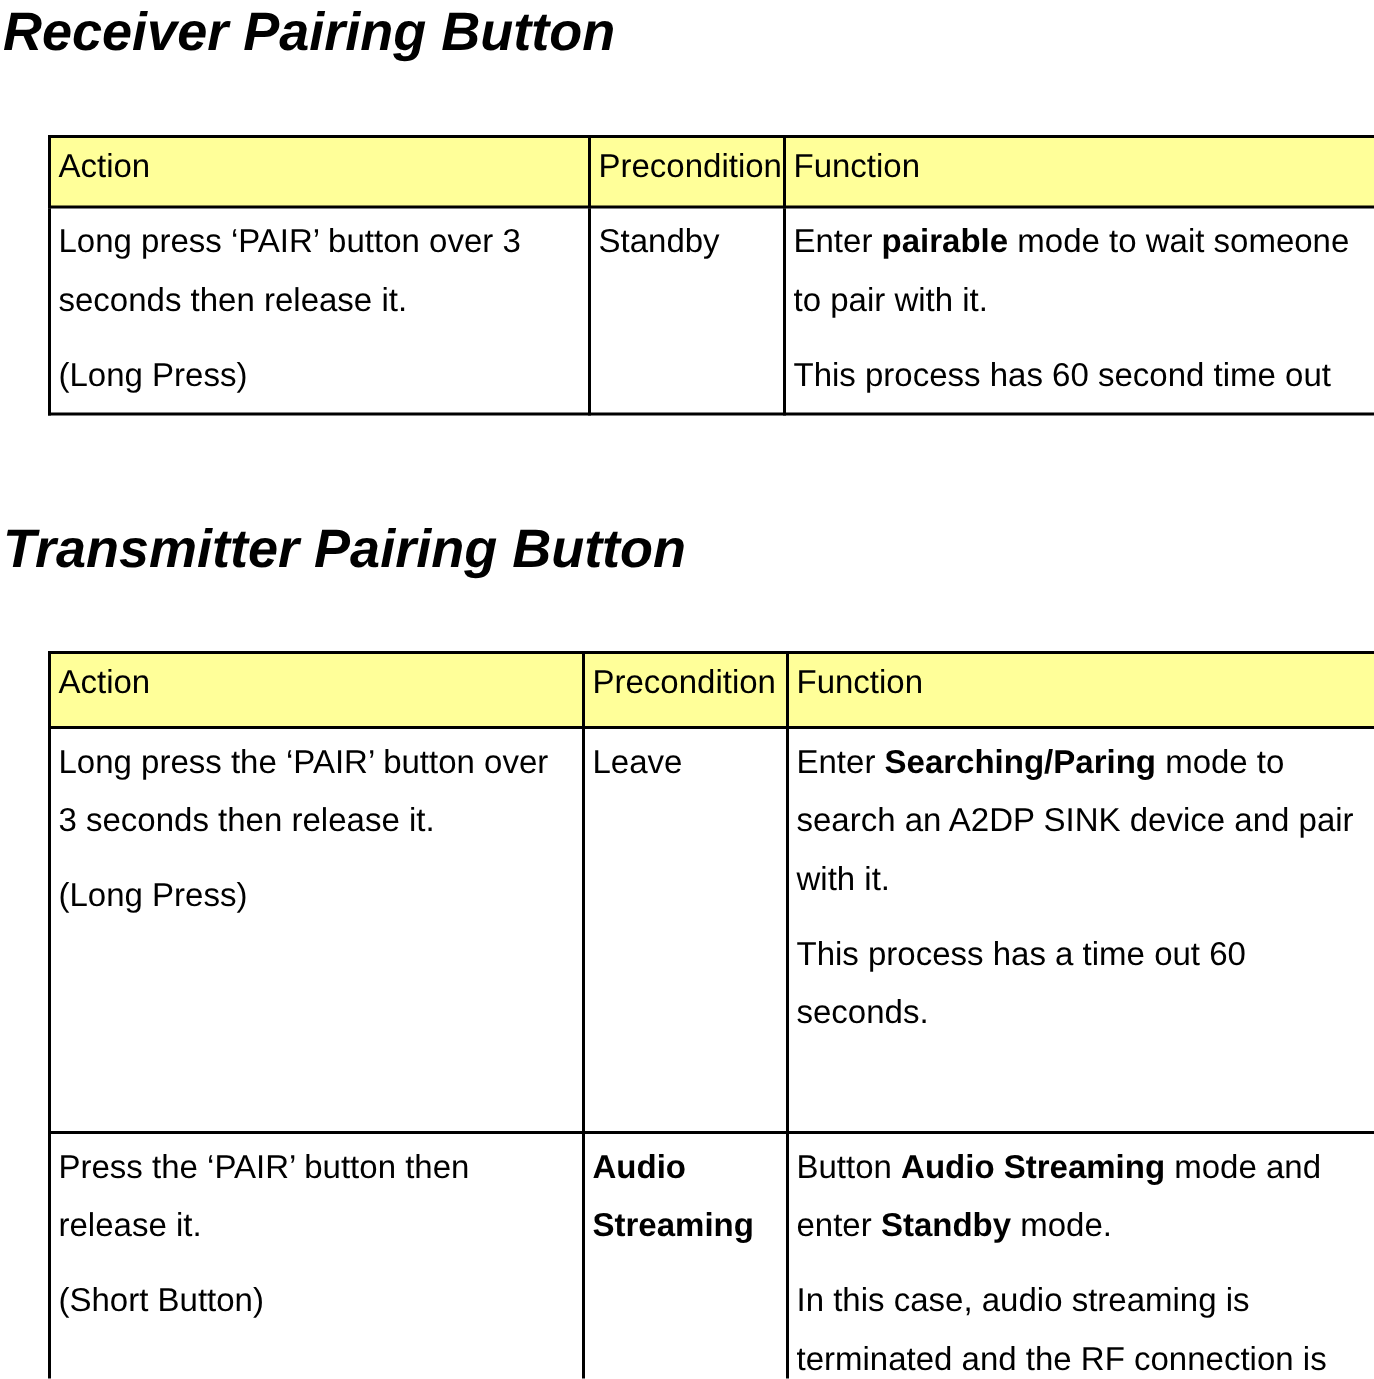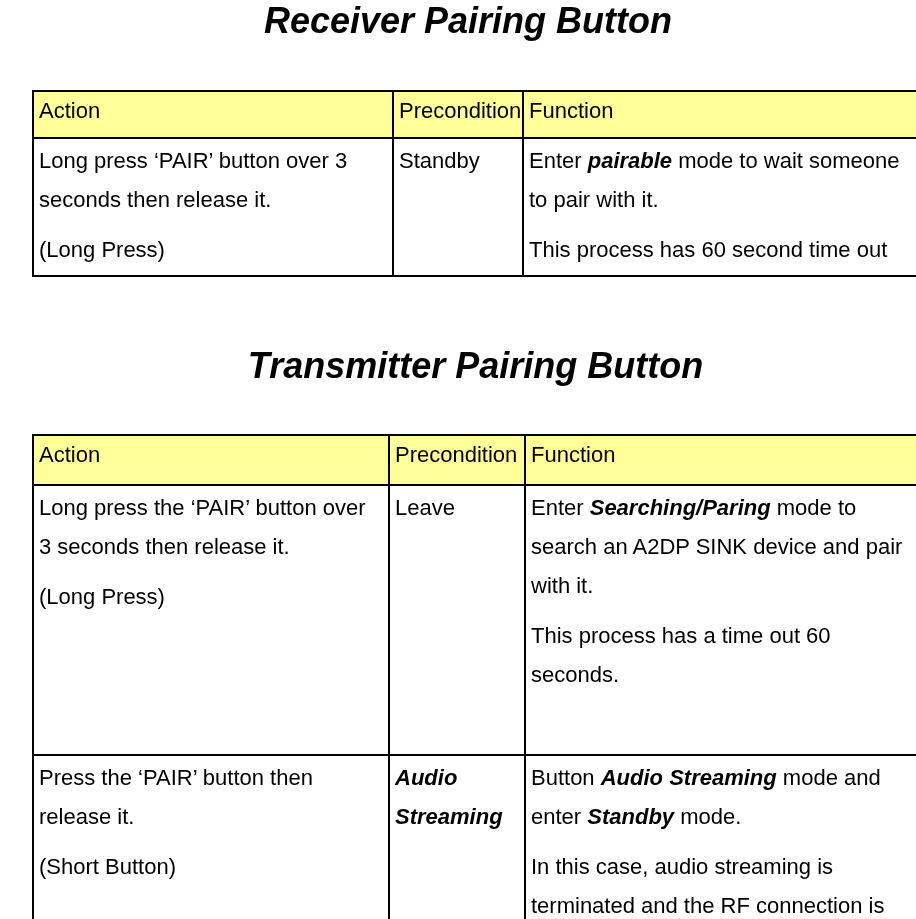--- a/index.html
+++ b/index.html
@@ -7,30 +7,29 @@
   body {
     width: 916px;
     height: 919px;
     background: #ffffff;
     color: #000000;
     font-family: "Liberation Sans", "DejaVu Sans", sans-serif;
     overflow: hidden;
   }
   .doc-title {
     margin: 0;
-    padding-left: 20px;
+    padding-left: 2px;
     font-size: 36px;
     line-height: 38px;
     font-weight: bold;
     font-style: italic;
     white-space: nowrap;
-    text-align: center;
   }
   #title-receiver { margin-top: 2px; }
-  #title-transmitter { margin-top: 70px; margin-left: 15px; }
+  #title-transmitter { margin-top: 70px; }
   table.pairing-table {
     border-collapse: collapse;
     table-layout: fixed;
     margin-left: 32px;
     width: 892px;
   }
   #table-receiver { margin-top: 50px; }
   #table-transmitter { margin-top: 49px; }
   .pairing-table th, .pairing-table td {
     border: 2px solid #000000;
@@ -50,21 +49,21 @@
   .pairing-table td {
     font-size: 22px;
     padding: 2px 12px 6px 5px;
     background: #ffffff;
   }
   td p.para {
     margin: 0 0 11px 0;
     line-height: 39px;
   }
   td p.para:last-child { margin-bottom: 0; }
-  .run-bold { font-weight: bold; font-style: italic; }
+  .run-bold { font-weight: bold; }
   #table-receiver thead tr { height: 47px; }
   #table-receiver tbody tr { height: 107px; }
   #table-transmitter thead tr { height: 50px; }
   #table-transmitter tbody tr.row-1 { height: 270px; }
   #table-transmitter tbody tr.row-2 { height: 209px; }
 </style>
 </head>
 <body>
 
 <div>

